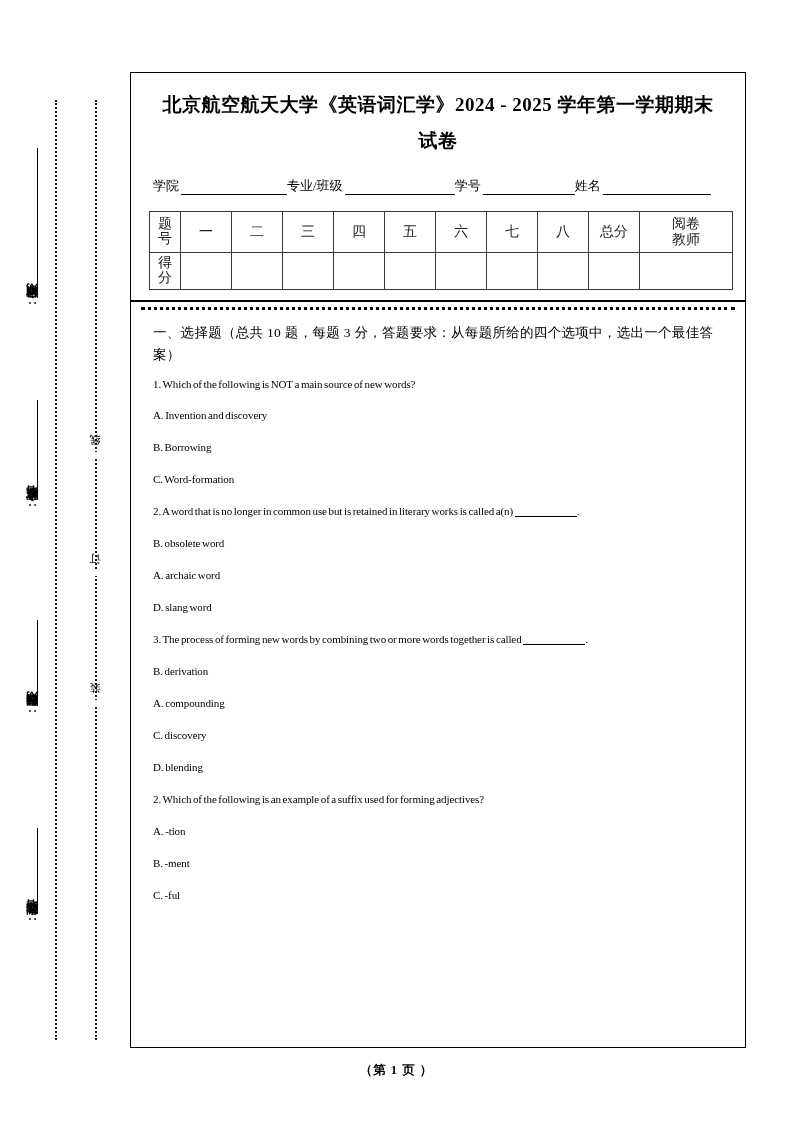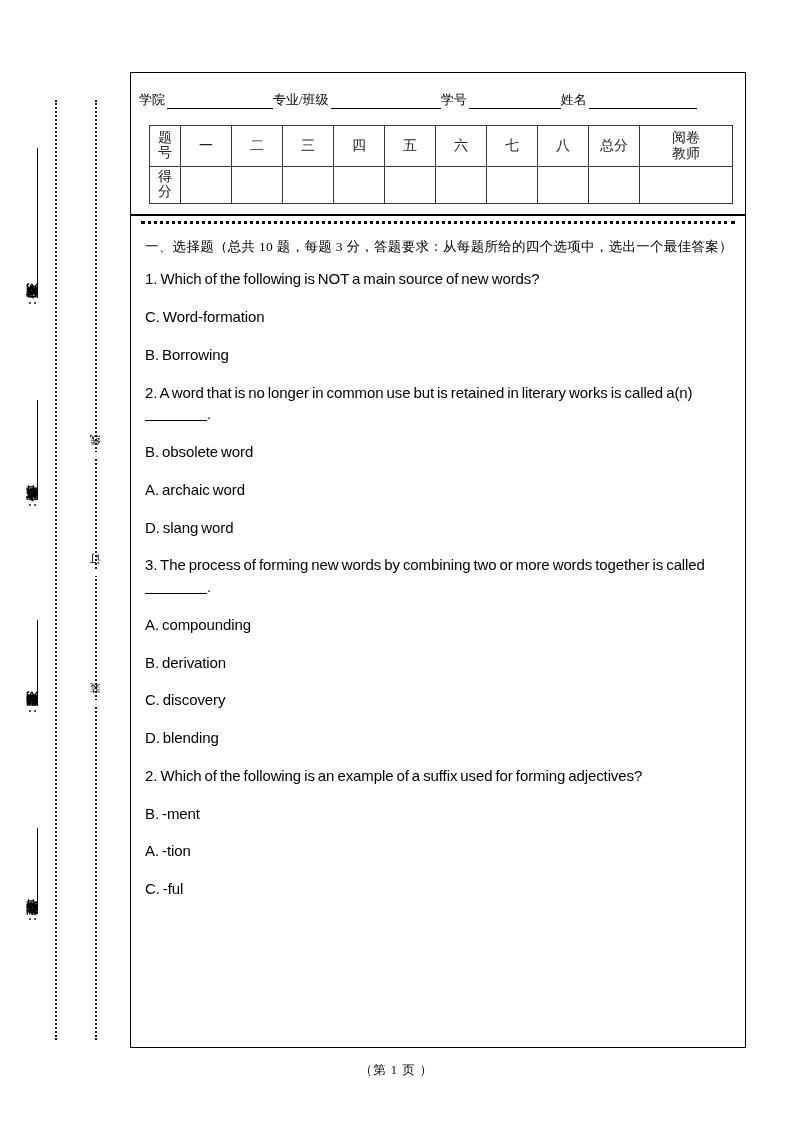--- a/index.html
+++ b/index.html
@@ -82,21 +82,21 @@
     font-family: "Liberation Serif", serif;
     font-size: 19px;
     font-weight: 600;
     line-height: 36px;
     letter-spacing: 0.5px;
     margin: 14px 16px 0 16px;
   }
   .title .t2 { display: block; }
 
   .idline {
-    margin: 18px 22px 0 8px;
+    margin: 18px 22px 0 22px;
     font-family: "Liberation Serif", serif;
     font-size: 13px;
     display: flex;
     align-items: flex-end;
     white-space: nowrap;
   }
   .idline .fld { margin-right: 2px; }
   .idline .blank {
     display: inline-block;
     border-bottom: 1px solid #000;
@@ -146,33 +146,33 @@
     margin: 10px 0 0 0;
     border-top: 2.2px solid #000;
   }
   .dotted-rule {
     margin: 5px 10px 0 10px;
     border-top: 3px dotted #000;
   }
 
   
   .body-area {
-    margin: 12px 8px 0 12px;
+    margin: 12px 8px 0 20px;
     padding: 0 2px;
   }
   .section-intro {
     font-family: "Liberation Serif", serif;
     font-size: 13.5px;
     line-height: 1.65;
     letter-spacing: 0.3px;
     margin-bottom: 10px;
   }
   .q, .opt {
-    font-family: Liberation Sans, sans-serif;
-    font-size: 15px;
+    font-family: Liberation Serif, serif;
+    font-size: 11px;
     line-height: 1.45;
     letter-spacing: -0.1px;
     margin: 0 0 16px 0;
     word-spacing: -1px;
   }
   .opt { margin-bottom: 16px; }
   .q .fillblank {
     display: inline-block;
     border-bottom: 1px solid #000;
     width: 62px;
@@ -182,21 +182,21 @@
 
   
   .footer {
     position: absolute;
     left: 0;
     top: 1062px;
     width: 793px;
     text-align: center;
     font-family: "Liberation Serif", serif;
     font-size: 12.5px;
-    font-weight: normal;
+    font-weight: bold;
     letter-spacing: 1px;
   }
 </style>
 </head>
 <body>
 
 <div class="left-margin">
   <div class="vline-dots a"></div>
   <div class="vline-dots b"></div>
 
@@ -212,20 +212,24 @@
   <div class="vrule" style="top:828px; height:86px;"></div>
   <div class="vlabel" style="top:916px;">制卷人签名:</div>
 
   <div class="seam-char" style="top:452px;">线</div>
   <div class="seam-char" style="top:570px;">订</div>
   <div class="seam-char" style="top:700px;">装</div>
 </div>
 
 <div class="sheet">
 
+  <div class="title">
+    <span>北京航空航天大学《英语词汇学》2024 - 2025 学年第一学期期末</span>
+    <span class="t2">试卷</span>
+  </div>
 
   <div class="idline">
     <span class="fld">学院</span>
     <span class="blank w1"></span>
     <span class="fld">专业/班级</span>
     <span class="blank w2"></span>
     <span class="fld">学号</span>
     <span class="blank w3"></span>
     <span class="fld">姓名</span>
     <span class="blank w4"></span>
@@ -274,35 +278,36 @@
   </div>
 
   <div class="thick-rule"></div>
   <div class="dotted-rule"></div>
 
   <div class="body-area">
 
     <div class="section-intro">一、选择题（总共 10 题，每题 3 分，答题要求：从每题所给的四个选项中，选出一个最佳答案）</div>
 
     <div class="q">1. Which of the following is NOT a main source of new words?</div>
+    <div class="opt">A.  Invention and discovery</div>
+    <div class="opt">B. Borrowing</div>
     <div class="opt">C. Word-formation</div>
-    <div class="opt">B. Borrowing</div>
 
     <div class="q"><span>2. A word that is no longer in common use but is retained in literary works is called a(n) </span><span class="fillblank"></span><span>.</span></div>
     <div class="opt">B. obsolete word</div>
     <div class="opt">A. archaic word</div>
     <div class="opt">D. slang word</div>
 
     <div class="q"><span>3. The process of forming new words by combining two or more words together is called </span><span class="fillblank"></span><span>.</span></div>
+    <div class="opt">B. derivation</div>
     <div class="opt">A. compounding</div>
-    <div class="opt">B. derivation</div>
     <div class="opt">C. discovery</div>
     <div class="opt">D. blending</div>
 
     <div class="q">2. Which of the following is an example of a suffix used for forming adjectives?</div>
+    <div class="opt">A. -tion</div>
     <div class="opt">B. -ment</div>
-    <div class="opt">A. -tion</div>
     <div class="opt">C. -ful</div>
 
   </div>
 </div>
 
 <div class="footer">（第 1 页 ）</div>
 
 </body></html>

